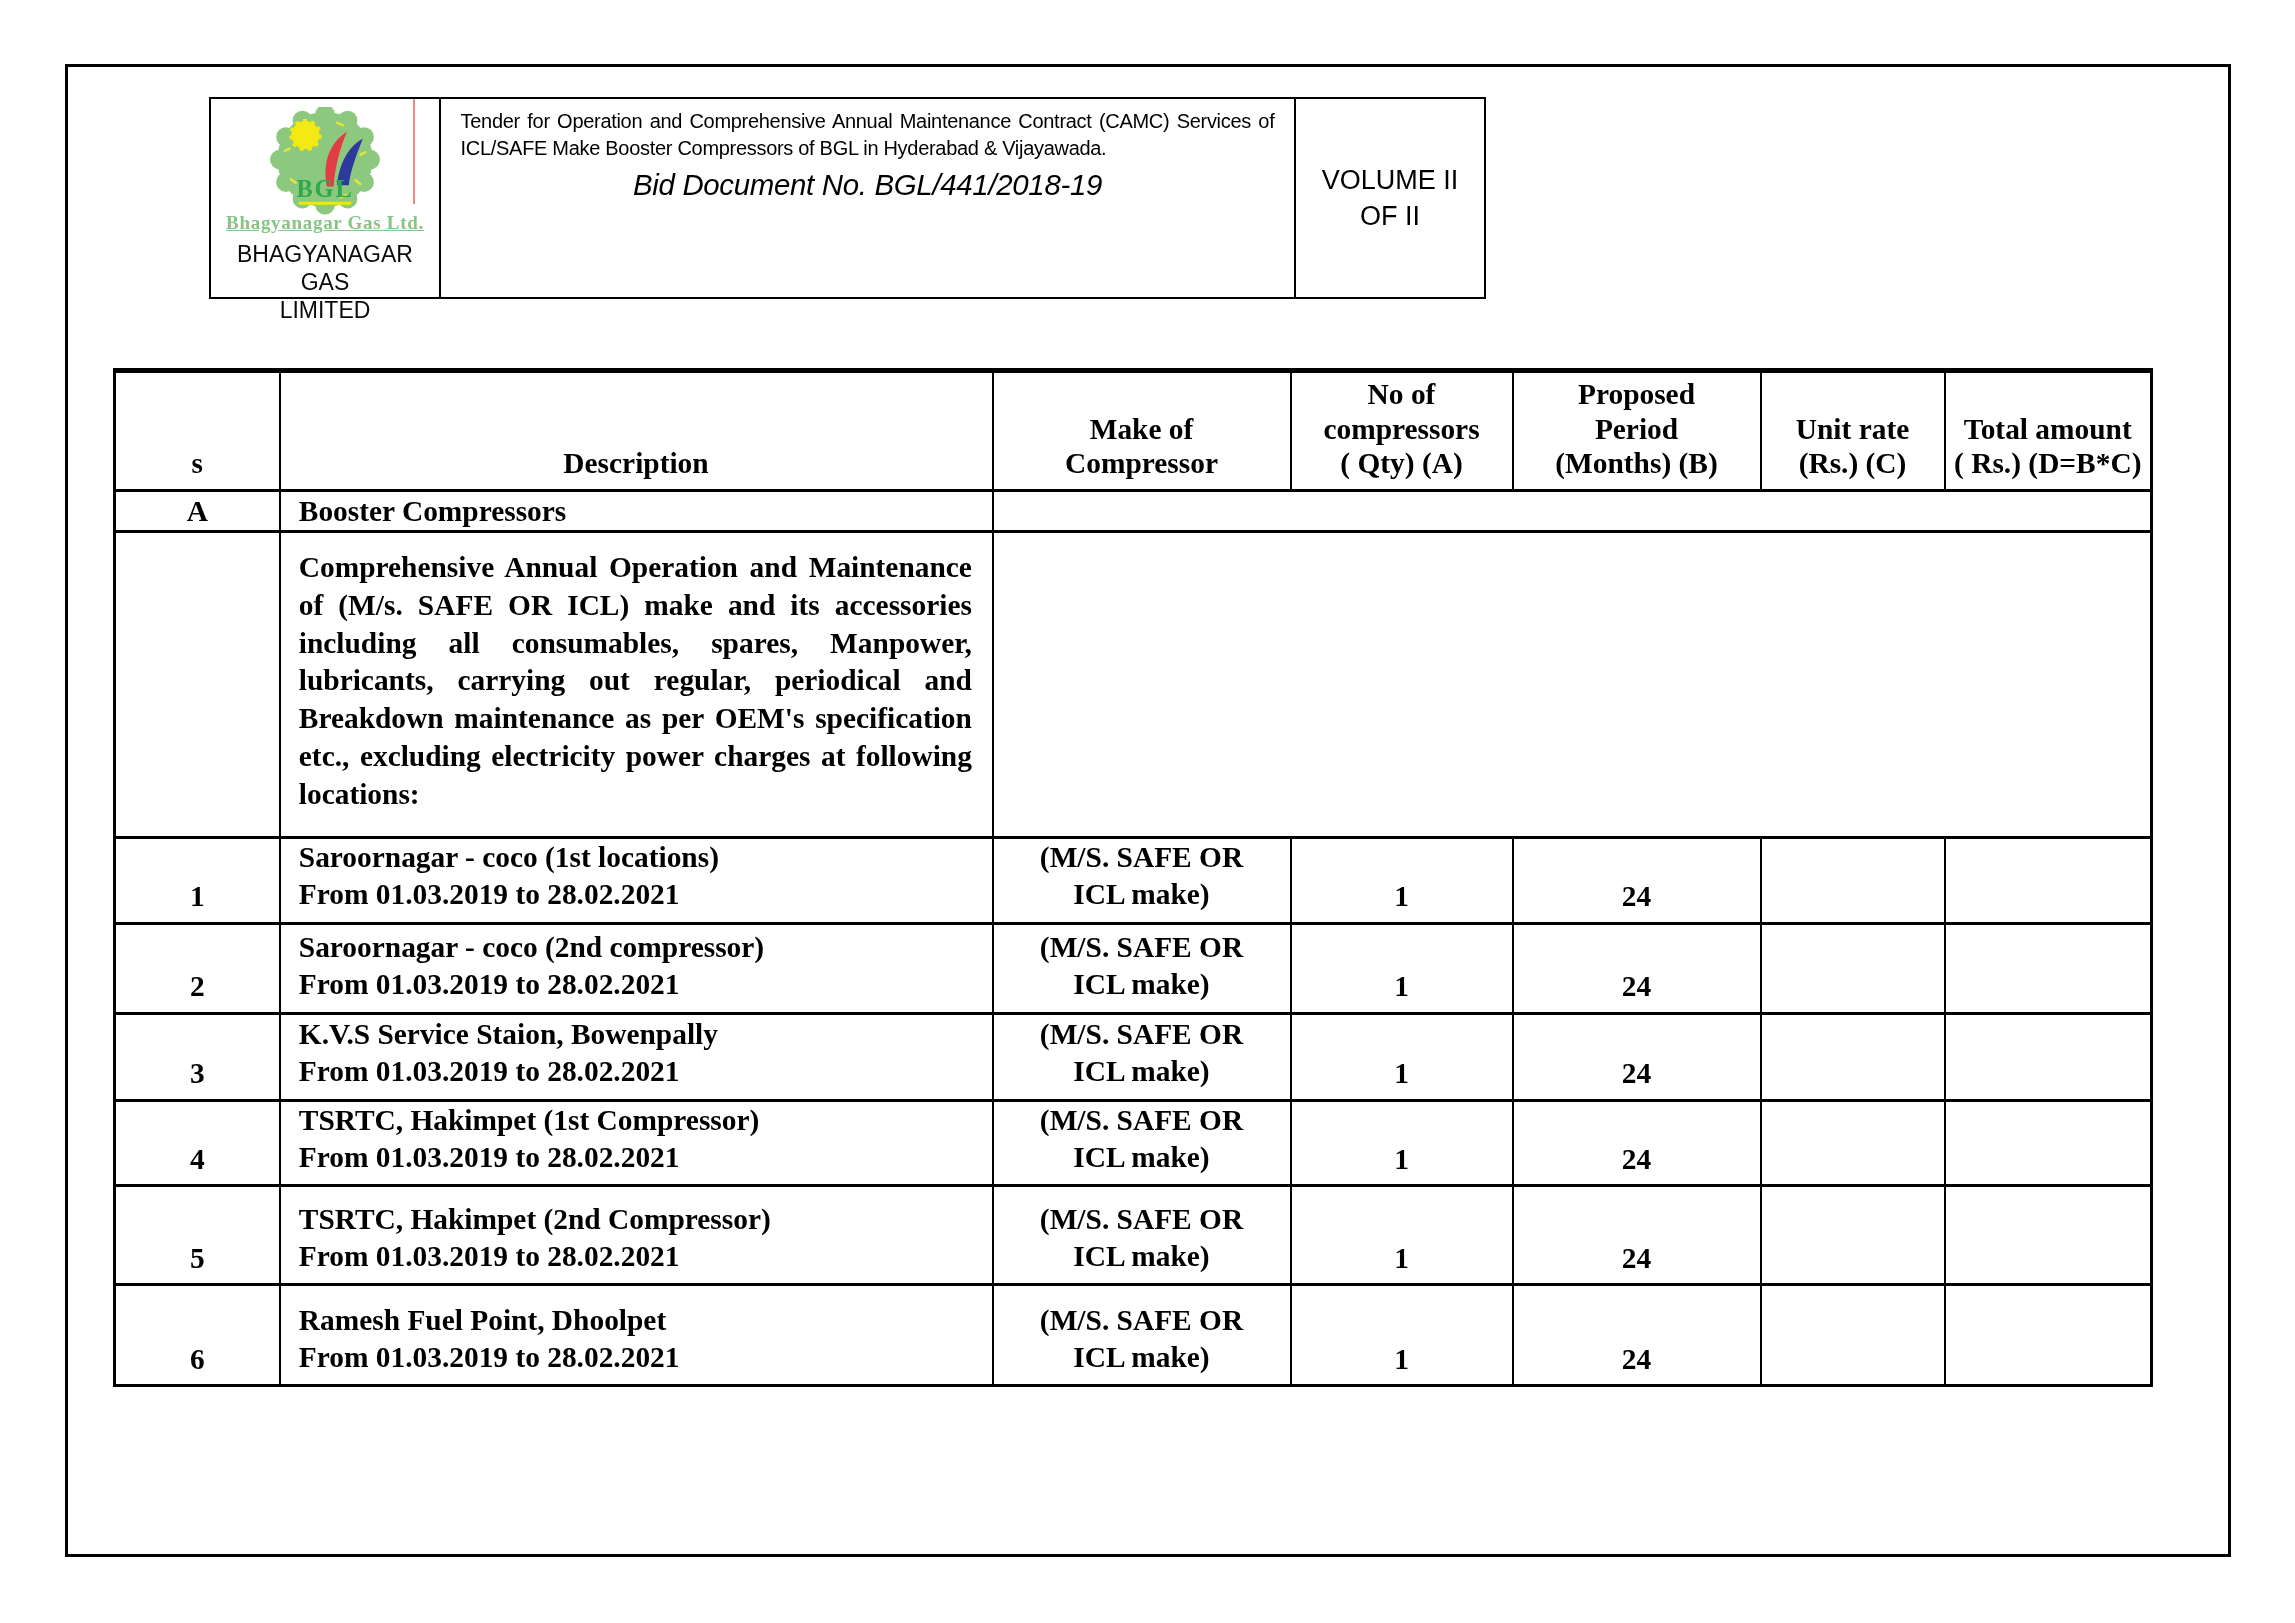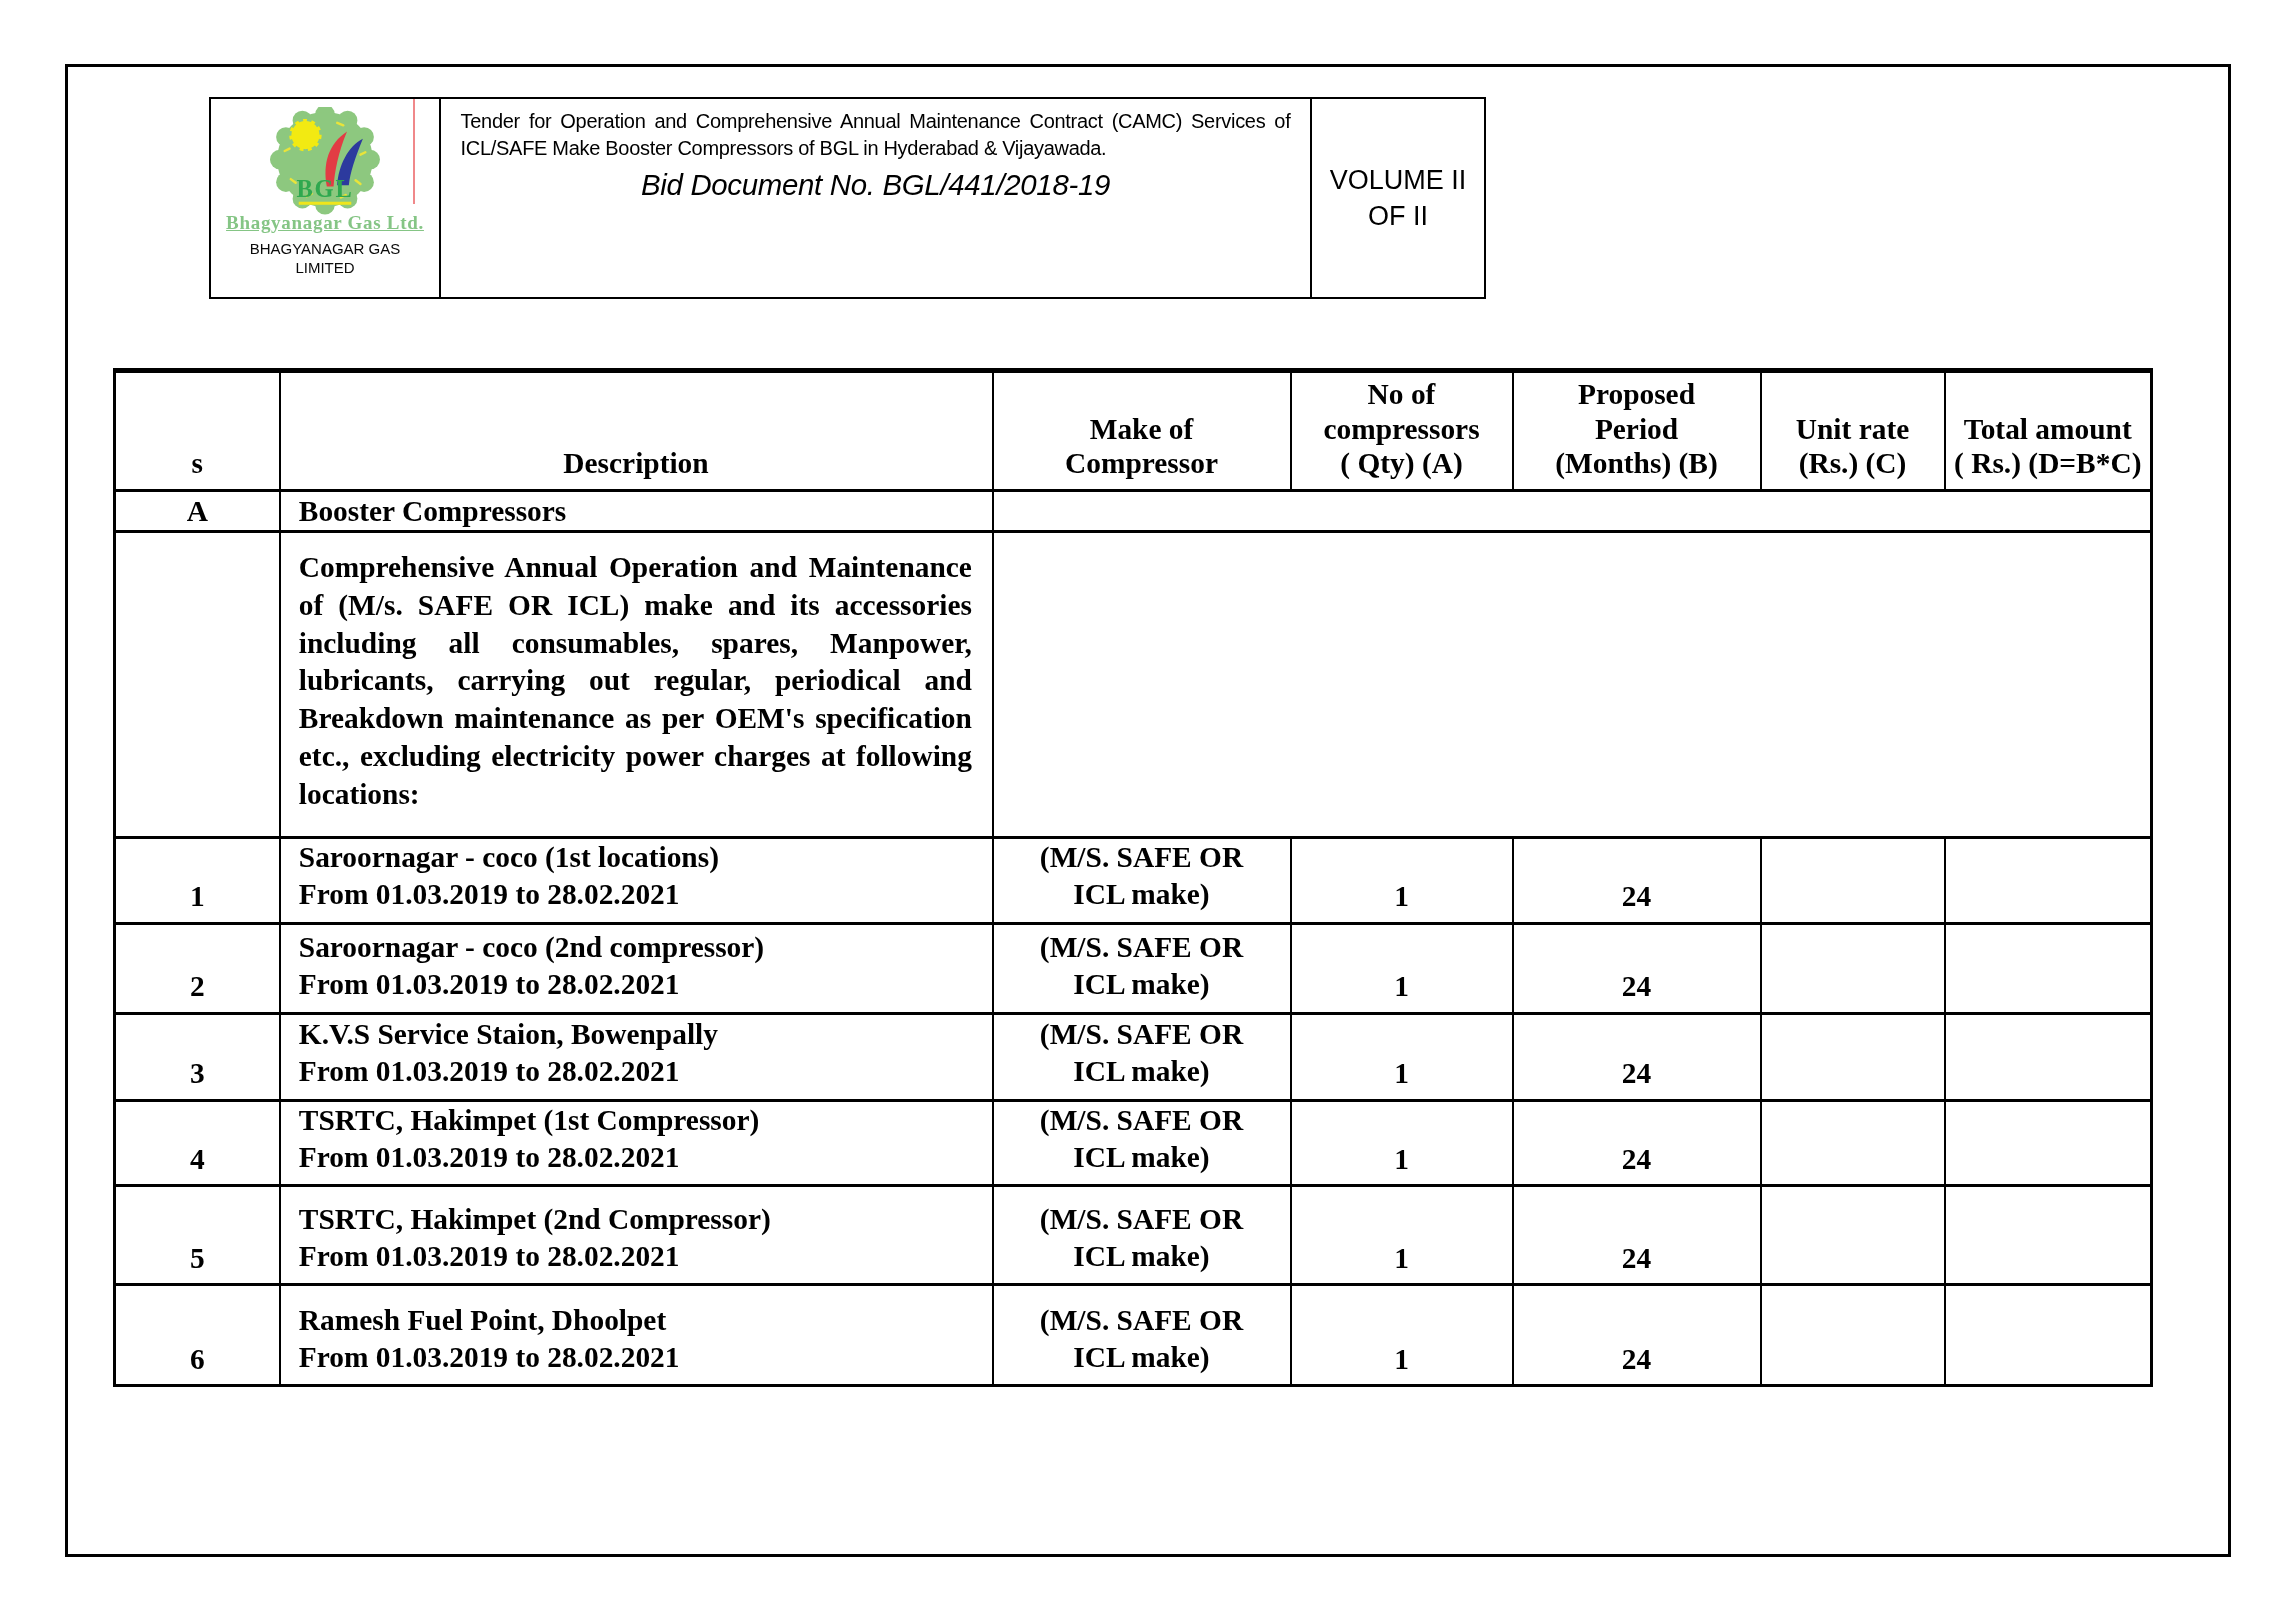--- a/index.html
+++ b/index.html
@@ -50,21 +50,21 @@
     font-weight: bold;
     font-size: 19px;
     color: #85c585;
     margin-top: -5.2px;
     letter-spacing: 0.7px;
     white-space: nowrap;
     text-decoration: underline;
   }
   .company-name {
     font-family: "Liberation Sans", "DejaVu Sans", sans-serif;
-    font-size: 15px;
+    font-size: 23px;
     line-height: 1.22;
     color: #0a0a0a;
     margin-top: 6.5px;
     white-space: pre-line;
   }
   .title-cell {
     flex: 1;
     border-right: 2.6px solid #000;
     padding: 9.2px 19.6px 5.2px 19.6px;
     font-family: "Liberation Sans", "DejaVu Sans", sans-serif;
@@ -76,21 +76,21 @@
     letter-spacing: -0.3px;
   }
   .bid-no {
     font-size: 29.4px;
     text-align: center;
     margin-top: 6.5px;
     letter-spacing: -0.3px;
     font-style: italic;
   }
   .volume-cell {
-    width: 172px;
+    width: 188px;
     display: flex;
     align-items: center;
     justify-content: center;
     text-align: center;
     font-family: "Liberation Sans", "DejaVu Sans", sans-serif;
     font-size: 27px;
     line-height: 1.35;
     white-space: pre-line;
   }
   

